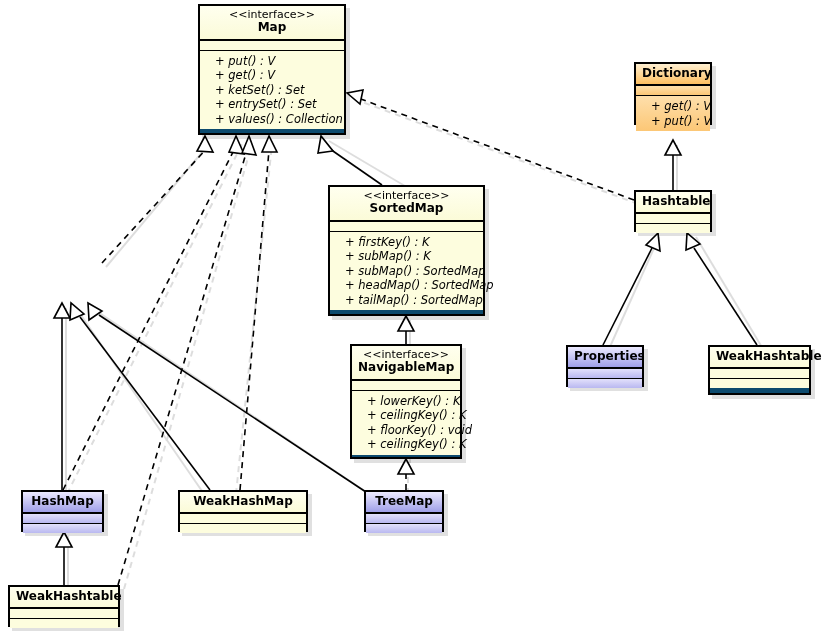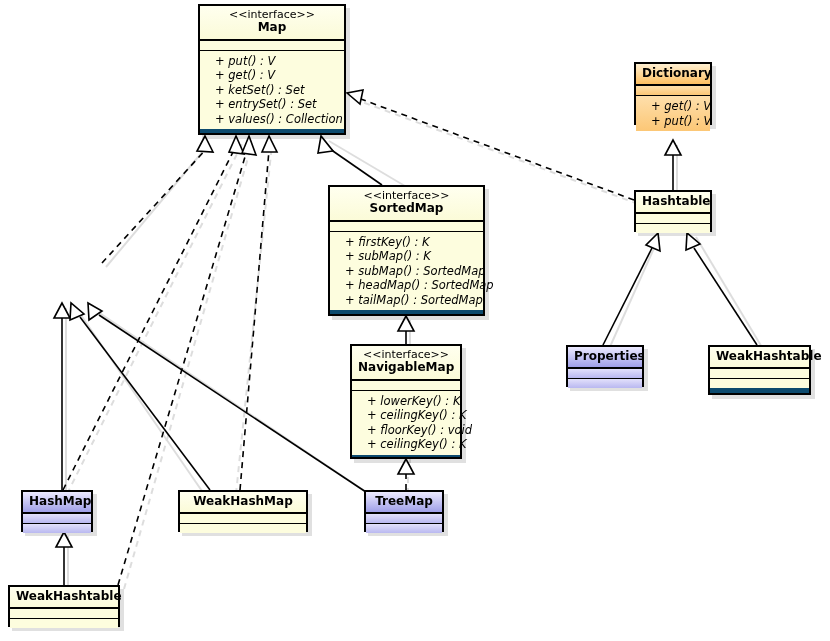--- a/index.html
+++ b/index.html
@@ -254,21 +254,21 @@
   </div>
 
   <div class="uml-class fill-cream" style="left:708px; top:345px; width:103px; height:50px;">
     <div class="hdr">
       <div class="cname">WeakHashtable</div>
     </div>
     <div class="compartment"></div>
     <div class="compartment last"></div>
   </div>
 
-  <div class="uml-class fill-blue" style="left:21px; top:490px; width:72px; height:42px;">
+  <div class="uml-class fill-blue" style="left:21px; top:490px; width:83px; height:42px;">
     <div class="hdr">
       <div class="cname">HashMap</div>
     </div>
     <div class="compartment"></div>
     <div class="compartment last"></div>
   </div>
 
   <div class="uml-class fill-cream" style="left:178px; top:490px; width:130px; height:42px;">
     <div class="hdr">
       <div class="cname">WeakHashMap</div>

